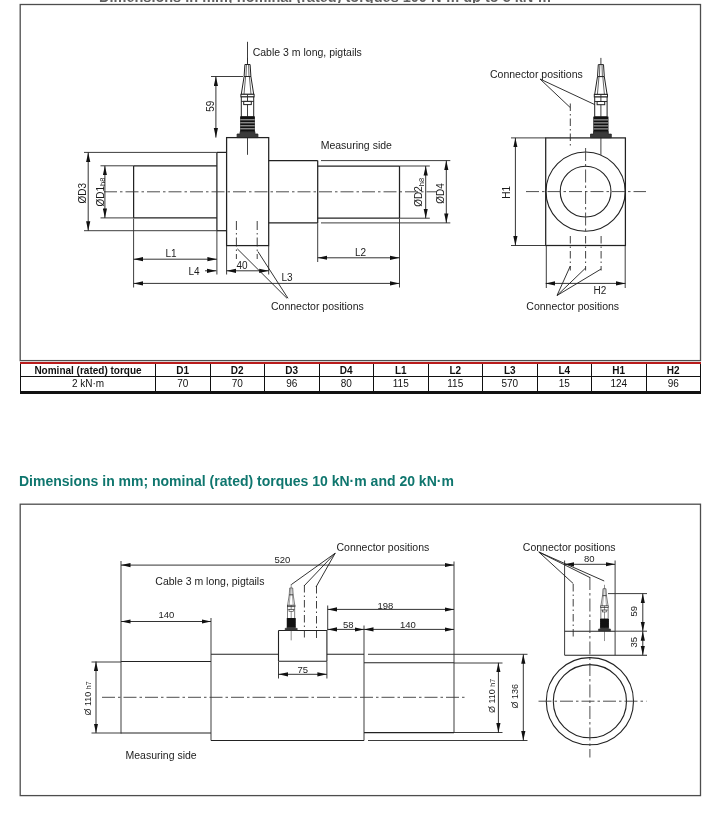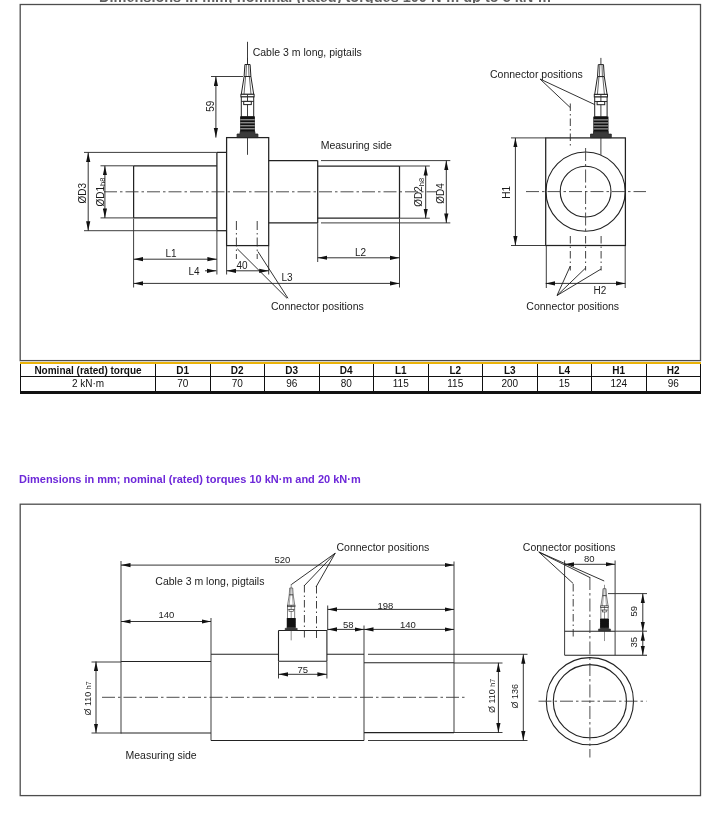--- a/index.html
+++ b/index.html
@@ -3,22 +3,22 @@
 <meta charset="utf-8">
 <style>
 html,body{margin:0;padding:0;background:#fff;}
 body{width:719px;height:813px;position:relative;overflow:hidden;font-family:"Liberation Sans",sans-serif;}
 #sliver{position:absolute;left:99px;top:0;width:470px;height:3px;overflow:hidden;}
 #sliver div{position:absolute;left:0;top:-11px;font-weight:bold;font-size:14.5px;color:#606060;white-space:nowrap;}
 #tbl{position:absolute;left:20px;top:362px;width:681px;border-collapse:collapse;table-layout:fixed;}
 #tbl td{border:1px solid #111;text-align:center;vertical-align:middle;font-size:10px;color:#111;padding:0;white-space:nowrap;}
 #tbl tr.h td{font-weight:bold;height:12px;}
 #tbl tr.d td{height:13.8px;}
-#tbl{border-top:2px solid #eab308;border-bottom:3px solid #111;}
-#heading{position:absolute;left:19px;top:473px;font-weight:bold;font-size:11px;color:#6d28d9;white-space:nowrap;}
+#tbl{border-top:2px solid #b91c1c;border-bottom:3px solid #111;}
+#heading{position:absolute;left:19px;top:473px;font-weight:bold;font-size:14px;color:#0f766e;white-space:nowrap;}
 svg{position:absolute;left:0;top:0;}
 svg text{font-family:"Liberation Sans",sans-serif;fill:#1c1c1c;}
 .t10{font-size:10px;}
 .t105{font-size:10.5px;}
 .t95{font-size:9.5px;}
 .t9{font-size:9px;}
 </style>
 </head>
 <body>
 <div id="sliver">
@@ -293,21 +293,21 @@
         <td>H2</td>
       </tr>
 <tr class="d">
         <td>2 kN·m</td>
         <td>70</td>
         <td>70</td>
         <td>96</td>
         <td>80</td>
         <td>115</td>
         <td>115</td>
-        <td>200</td>
+        <td>570</td>
         <td>15</td>
         <td>124</td>
         <td>96</td>
       </tr>
 </tbody>
   </table>
 
 <div id="heading">Dimensions in mm; nominal (rated) torques 10 kN·m and 20 kN·m</div>
 
 </body></html>

